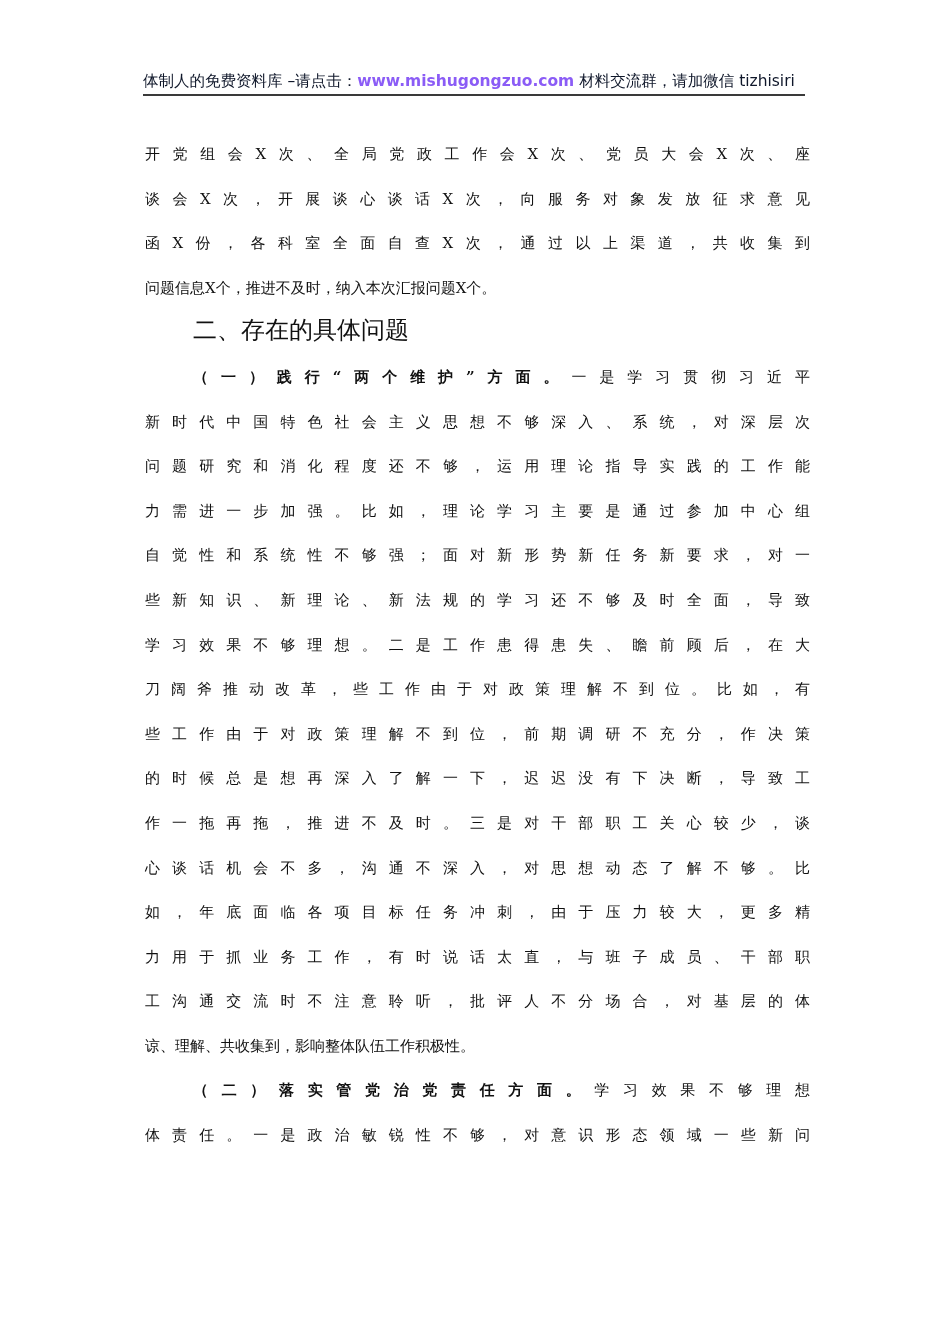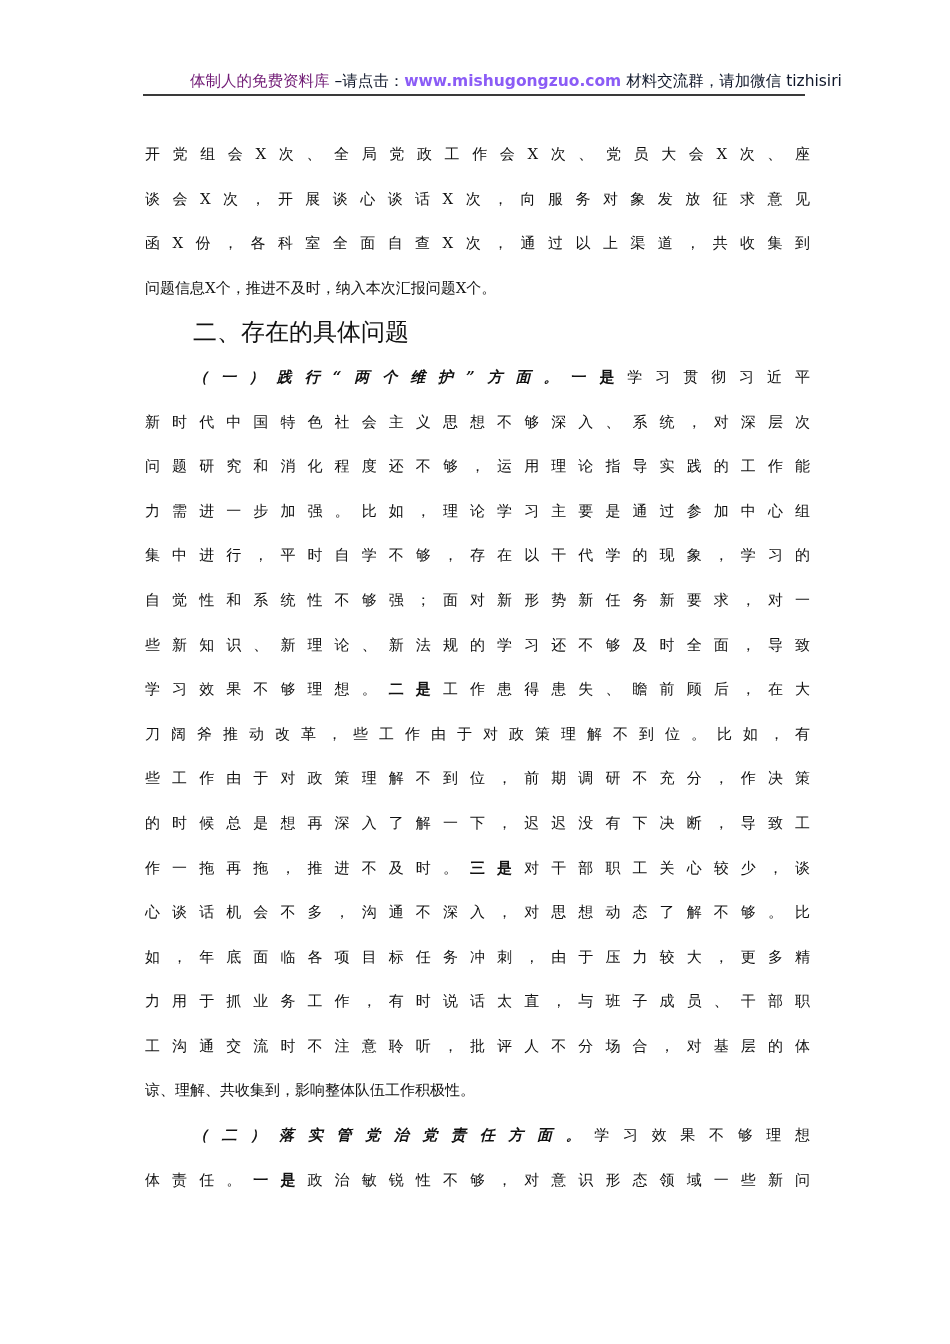--- a/index.html
+++ b/index.html
@@ -1,32 +1,32 @@
 <!DOCTYPE html>
 <html><head>
 <meta charset="utf-8">
 <style>
   html, body { margin: 0; padding: 0; background: #ffffff; }
   body { width: 950px; height: 1344px; position: relative; overflow: hidden;
          font-family: "DejaVu Serif", "Liberation Serif", serif; color: #111; }
   .header { position: absolute; left: 143px; top: 70px; width: 662px; height: 24px;
             font-family: "DejaVu Sans", "Liberation Sans", sans-serif; font-size: 15.5px;
             white-space: nowrap; line-height: 22px; }
-  .header .red { color: #701a75; margin-left: 47px; }
+  .header .red { color: #0f172a; }
   .header .dark { color: #0f172a; }
   .header .blue { color: #8b5cf6; font-weight: bold; }
   .header-rule { position: absolute; left: 143px; top: 94px; width: 662px; height: 2px; background: #3a3a3a; }
   .page { position: absolute; left: 145px; top: 132px; width: 665px; }
   .line { height: 44.6px; line-height: 44.6px; font-size: 15px; white-space: nowrap;
           text-align: justify; text-align-last: justify; letter-spacing: 0px; }
   .line.last { text-align-last: left; }
   .indent { padding-left: 48px; }
-  .h2 { font-family: Liberation Sans, sans-serif; font-size: 24px; }
-  .b { font-weight: bold; }
-  .sub { font-weight: bold; font-style: italic; }
+  .h2 { font-family: Liberation Mono, monospace; font-size: 24px; }
+  .b { font-weight: normal; }
+  .sub { font-weight: bold; }
 </style>
 </head>
 <body>
 
 <div class="header">
   <span class="red">体制人的免费资料库</span>
   <span class="dark">–请点击：</span><span class="blue">www.mishugongzuo.com</span>
   <span class="dark">材料交流群，请加微信 tizhisiri</span>
 </div>
 <div class="header-rule"></div>
@@ -39,21 +39,20 @@
     <div class="line last">问题信息X个，推进不及时，纳入本次汇报问题X个。</div>
   </div>
 
   <div class="line last indent h2">二、存在的具体问题</div>
 
   <div>
     <div class="line indent"><span class="sub">（一）践行“两个维护”方面。</span><span class="b">一是</span><span>学习贯彻习近平</span></div>
     <div class="line">新时代中国特色社会主义思想不够深入、系统，对深层次</div>
     <div class="line">问题研究和消化程度还不够，运用理论指导实践的工作能</div>
     <div class="line">力需进一步加强。比如，理论学习主要是通过参加中心组</div>
-    <div class="line">集中进行，平时自学不够，存在以干代学的现象，学习的</div>
     <div class="line">自觉性和系统性不够强；面对新形势新任务新要求，对一</div>
     <div class="line">些新知识、新理论、新法规的学习还不够及时全面，导致</div>
     <div class="line"><span>学习效果不够理想。</span><span class="b">二是</span><span>工作患得患失、瞻前顾后，在大</span></div>
     <div class="line">刀阔斧推动改革，些工作由于对政策理解不到位。比如，有</div>
     <div class="line">些工作由于对政策理解不到位，前期调研不充分，作决策</div>
     <div class="line">的时候总是想再深入了解一下，迟迟没有下决断，导致工</div>
     <div class="line"><span>作一拖再拖，推进不及时。</span><span class="b">三是</span><span>对干部职工关心较少，谈</span></div>
     <div class="line">心谈话机会不多，沟通不深入，对思想动态了解不够。比</div>
     <div class="line">如，年底面临各项目标任务冲刺，由于压力较大，更多精</div>
     <div class="line">力用于抓业务工作，有时说话太直，与班子成员、干部职</div>

